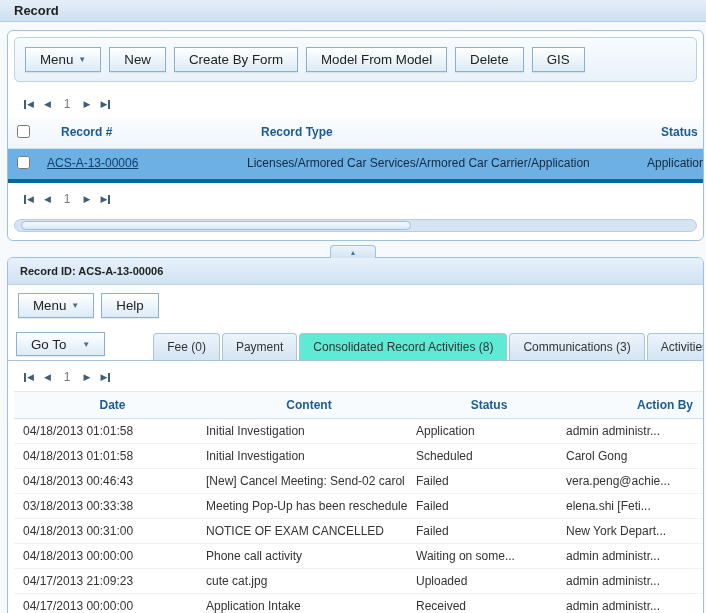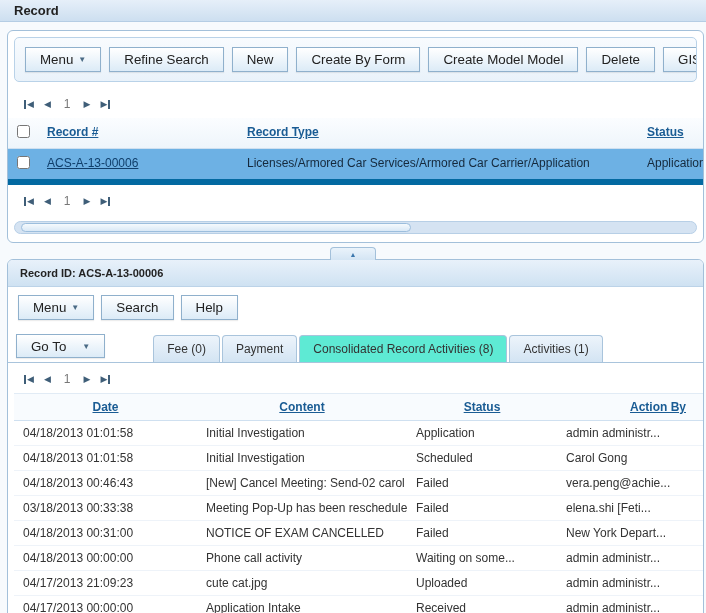--- a/index.html
+++ b/index.html
@@ -61,23 +61,23 @@
   .records-table { width: 780px; border-collapse: collapse; table-layout: fixed; }
   .records-table col.c-check { width: 30px; }
   .records-table col.c-num { width: 200px; }
   .records-table col.c-type { width: 400px; }
   .records-table col.c-status { width: 150px; }
   .records-table th, .records-table td { text-align: left; vertical-align: top; padding: 7px 9px; }
   .records-table thead th {
     background: linear-gradient(#fbfdff, #eef5fb);
     border-bottom: 1px solid #cfe0f0;
   }
-  .th-link { color: #1a5c94; text-decoration: underline; font-weight: bold; cursor: pointer; }
+  .th-link { color: #1a5c94; font-weight: bold; cursor: pointer; margin-left: 14px; }
   .row-selected { background: #6db1e4; }
-  .row-selected td { border-top: 1px solid #5a9fd6; border-bottom: 6px solid #0369a1; color: #15293c; }
+  .row-selected td { border-top: 1px solid #5a9fd6; border-bottom: 4px solid #0369a1; color: #15293c; }
   .record-link { color: #103f6b; text-decoration: underline; cursor: pointer; }
   td.wrap { white-space: normal; }
   
   .hscroll {
     margin: 6px 6px 8px 6px;
     height: 13px;
     background: #d5e3f2;
     border: 1px solid #b7cfe6; border-radius: 7px;
     position: relative;
   }
@@ -165,24 +165,23 @@
 
 <div class="title-bar">Record</div>
 
 <div class="list-panel">
 
   <div class="toolbar-box">
     <button class="btn">
       <span>Menu</span>
       <span class="caret">▼</span>
     </button>
-    <button class="btn">Refine Search</button>
     <button class="btn">New</button>
     <button class="btn">Create By Form</button>
-    <button class="btn">Create Model Model</button>
+    <button class="btn">Model From Model</button>
     <button class="btn">Delete</button>
     <button class="btn">GIS</button>
 
   </div>
 
   <div class="pager">
     <span class="pg">
         <i class="bar"></i>
         <i class="tri">◀</i>
       </span>
@@ -253,33 +252,33 @@
 
 <div class="detail-panel">
 
   <div class="detail-header">Record ID: ACS-A-13-00006</div>
 
   <div class="detail-toolbar">
     <button class="btn">
       <span>Menu</span>
       <span class="caret">▼</span>
     </button>
-    <button class="btn">Search</button>
     <button class="btn">Help</button>
   </div>
 
   <div class="tabs-bar">
     <button class="btn goto-btn">
       <span>Go To</span>
       <span class="caret">▼</span>
     </button>
     <div style="display:flex; align-items:flex-end;">
         <div class="tab">Fee (0)</div>
         <div class="tab">Payment</div>
         <div class="tab active">Consolidated Record Activities (8)</div>
+        <div class="tab">Communications (3)</div>
         <div class="tab">Activities (1)</div>
       </div>
   </div>
 
   <div class="pager">
     <span class="pg">
         <i class="bar"></i>
         <i class="tri">◀</i>
       </span>
     <span class="pg">

